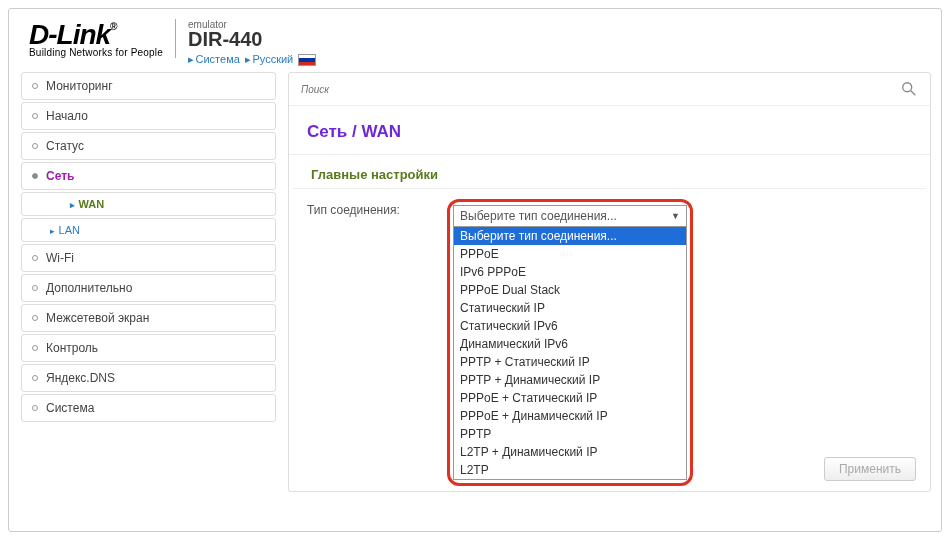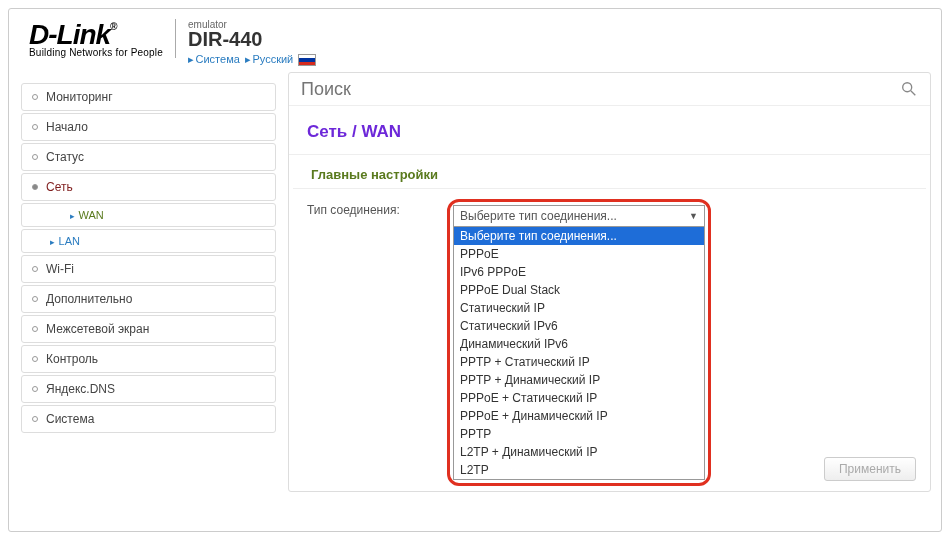--- a/index.html
+++ b/index.html
@@ -11,38 +11,38 @@
 .logo-reg { font-size: 10px; vertical-align: top; position: relative; top: 2px; }
 .logo-sub { font-family: "Arial Narrow", Arial, sans-serif; font-size: 10px; letter-spacing: 0.2px; margin-top: -4px; }
 .model-group { padding-left: 12px; }
 .emulator { font-size: 10px; color: #666; }
 .model { font-size: 20px; font-weight: bold; color: #333; margin-top: -2px; }
 .lang-row { font-size: 11px; margin-top: 2px; }
 .lang-arrow { color: #2a7cc0; margin-right: 2px; }
 .lang-label { color: #2a7cc0; margin-right: 2px; }
 .flag { display: inline-block; width: 18px; height: 12px; vertical-align: middle; background: linear-gradient(to bottom, #fff 0 33%, #0033a0 33% 66%, #d52b1e 66% 100%); border: 1px solid #999; }
 .container { display: flex; padding: 0 10px 10px 12px; }
-.sidebar { width: 255px; margin-right: 12px; margin-top: 11px; }
+.sidebar { width: 255px; margin-right: 12px; }
 .nav-item { border: 1px solid #ddd; border-radius: 3px; margin-bottom: 2px; padding: 6px 10px; font-size: 12px; color: #444; cursor: pointer; background: #fff; display: flex; align-items: center; }
 .nav-item .bullet { display: inline-block; width: 6px; height: 6px; border-radius: 50%; border: 1px solid #999; margin-right: 8px; background: #fff; }
-.nav-item.active { font-weight: normal; color: #7f1d1d; }
+.nav-item.active { font-weight: bold; color: #a21caf; }
 .nav-item.active .bullet { background: #888; }
 .sub-item { border: 1px solid #ddd; border-radius: 3px; margin-bottom: 2px; padding: 5px 10px 5px 28px; font-size: 11px; color: #2a7cc0; cursor: pointer; }
 .sub-item .arr { color: #2a7cc0; margin-right: 4px; font-size: 9px; }
-.sub-item.selected { color: #5a7a1e; font-weight: normal; padding-left: 48px; }
+.sub-item.selected { color: #5a7a1e; font-weight: bold; padding-left: 48px; }
 .main { flex: 1; border: 1px solid #ddd; border-radius: 3px; background: #fff; position: relative; height: 420px; }
 .search-bar { border-bottom: 1px solid #eee; padding: 6px 12px; display: flex; align-items: center; }
-.search-input { border: none; outline: none; flex: 1; font-size: 18px; color: #8b5cf6; height: 20px; }
+.search-input { border: none; outline: none; flex: 1; font-size: 10px; color: #8b5cf6; font-style: italic; height: 20px; }
 .search-icon { width: 18px; height: 18px; }
 .breadcrumb { padding: 16px 18px 12px 18px; border-bottom: 1px solid #eee; font-size: 17px; color: #6d28d9; font-weight: bold; }
 .section-head { color: #5a7a1e; font-weight: bold; font-size: 13px; padding: 12px 18px 6px 18px; border-bottom: 1px solid #eee; margin: 0 4px; }
 .field-row { display: flex; padding: 10px 18px; align-items: flex-start; }
 .field-label { width: 140px; font-size: 12px; color: #555; padding-top: 4px; }
 .highlight-box { border: 3px solid #e03020; border-radius: 12px; padding: 3px; display: inline-block; }
-.dropdown { width: 252px; }
+.dropdown { width: 234px; }
 .dd-btn { border: 1px solid #999; padding: 3px 6px; font-size: 12px; color: #555; display: flex; justify-content: space-between; align-items: center; cursor: pointer; background: #fff; }
 .dd-caret { font-size: 9px; }
 .dd-list { border: 1px solid #999; border-top: none; background: #fff; }
 .dd-item { padding: 1px 6px; font-size: 12px; color: #333; cursor: pointer; line-height: 16px; }
 .dd-item.selected { background: #1e6dd8; color: #fff; }
 .apply-btn { position: absolute; bottom: 10px; right: 14px; padding: 4px 14px; font-size: 12px; color: #aaa; border: 1px solid #ccc; border-radius: 3px; background: linear-gradient(#fff,#eee); cursor: pointer; }
 </style>
 </head>
 <body>
 

